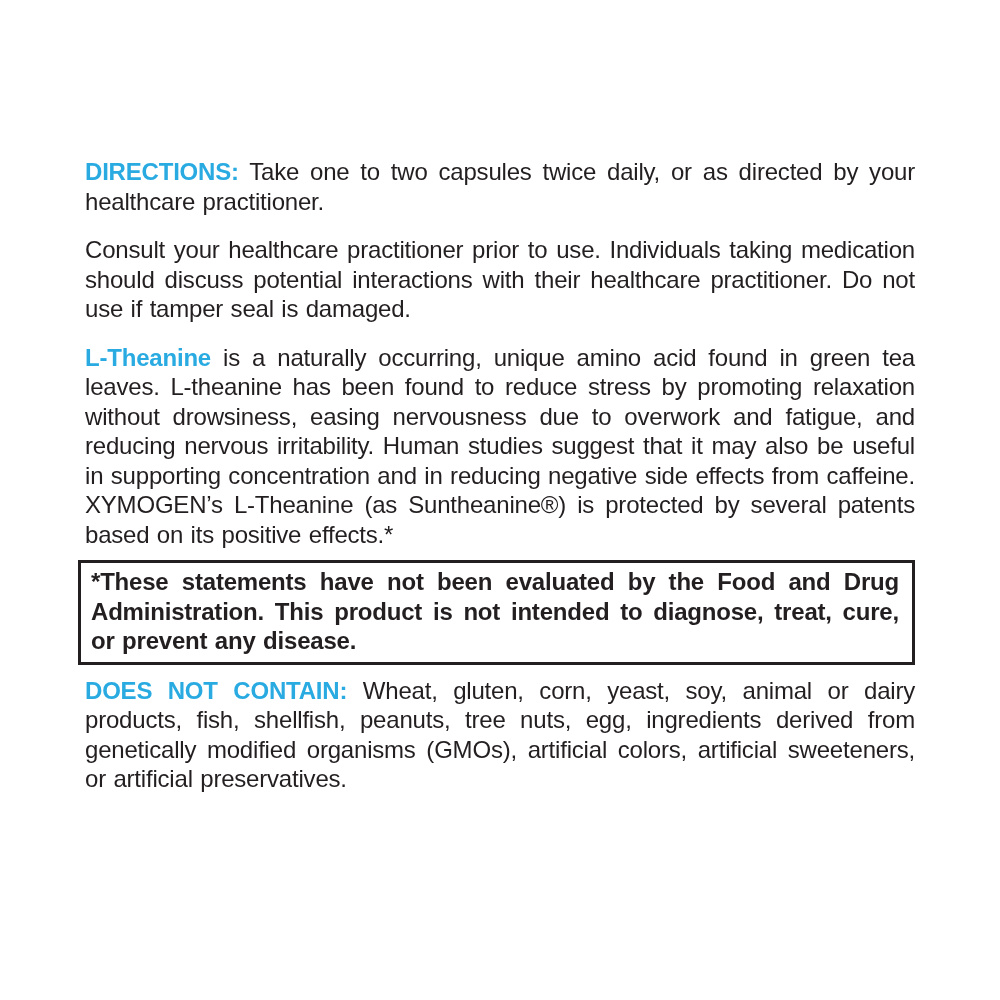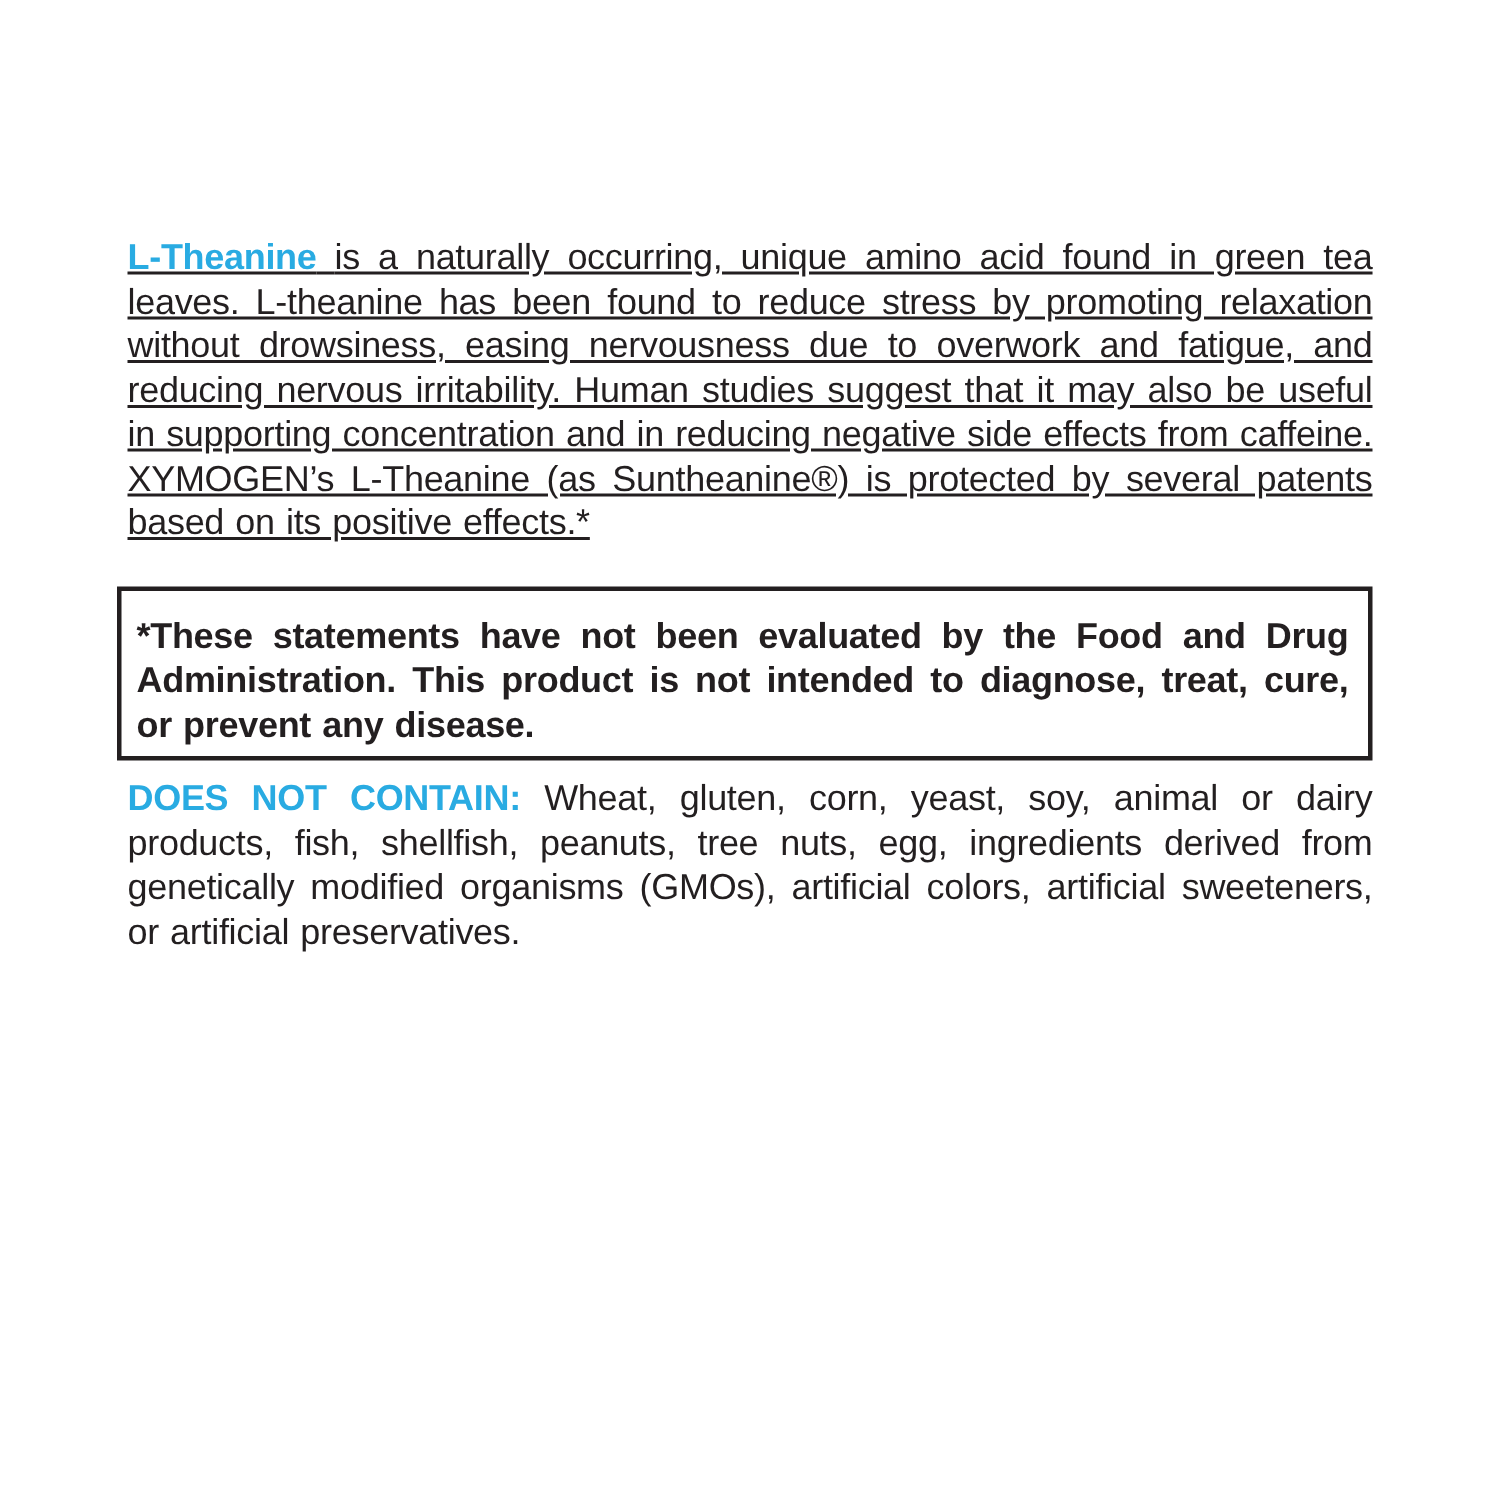--- a/index.html
+++ b/index.html
@@ -24,31 +24,30 @@
   }
   .para {
     margin: 0 0 19px 0;
     font-size: 24px;
     line-height: 29.5px;
     text-align: justify;
     letter-spacing: -0.2px;
     word-spacing: 1px;
   }
   .para.tight {
-    margin-bottom: 27px;
-    text-decoration: underline;
+    margin-bottom: 11px;
   }
   .heading {
     color: #29abe2;
     font-weight: bold;
   }
   .disclaimer-box {
     margin: 0 0 11px -7px;
     border: 3px solid #231f20;
-    padding: 16px 13px 6px 10px;
+    padding: 4px 13px 6px 10px;
     background: #ffffff;
   }
   .disclaimer-box .boxp {
     margin: 0;
     font-size: 24px;
     line-height: 29.5px;
     font-weight: bold;
     text-align: justify;
     letter-spacing: -0.2px;
     word-spacing: 1px;
@@ -57,21 +56,23 @@
   .para.last {
     margin-bottom: 8px;
   }
 </style>
 </head>
 <body>
 
 <div class="page">
   <div class="content">
 
+    <p class="para"><span class="heading">DIRECTIONS:</span> <span>Take one to two capsules twice daily, or as directed by your healthcare practitioner.</span></p>
 
+    <p class="para"><span>Consult your healthcare practitioner prior to use. Individuals taking medication should discuss potential interactions with their healthcare practitioner. Do not use if tamper seal is damaged.</span></p>
 
     <p class="para tight"><span class="heading">L-Theanine</span> <span>is a naturally occurring, unique amino acid found in green tea leaves. L-theanine has been found to reduce stress by promoting relaxation without drowsiness, easing nervousness due to overwork and fatigue, and reducing nervous irritability. Human studies suggest that it may also be useful in supporting concentration and in reducing negative side effects from caffeine. XYMOGEN’s L-Theanine (as Suntheanine®) is protected by several patents based on its positive effects.*</span></p>
 
     <div class="disclaimer-box">
       <p class="boxp">*These statements have not been evaluated by the Food and Drug Administration. This product is not intended to diagnose, treat, cure, or prevent any disease.</p>
     </div>
 
 
     <p class="para last"><span class="heading">DOES NOT CONTAIN:</span> <span>Wheat, gluten, corn, yeast, soy, animal or dairy products, fish, shellfish, peanuts, tree nuts, egg, ingredients derived from genetically modified organisms (GMOs), artificial colors, artificial sweeteners, or artificial preservatives.</span></p>
 

